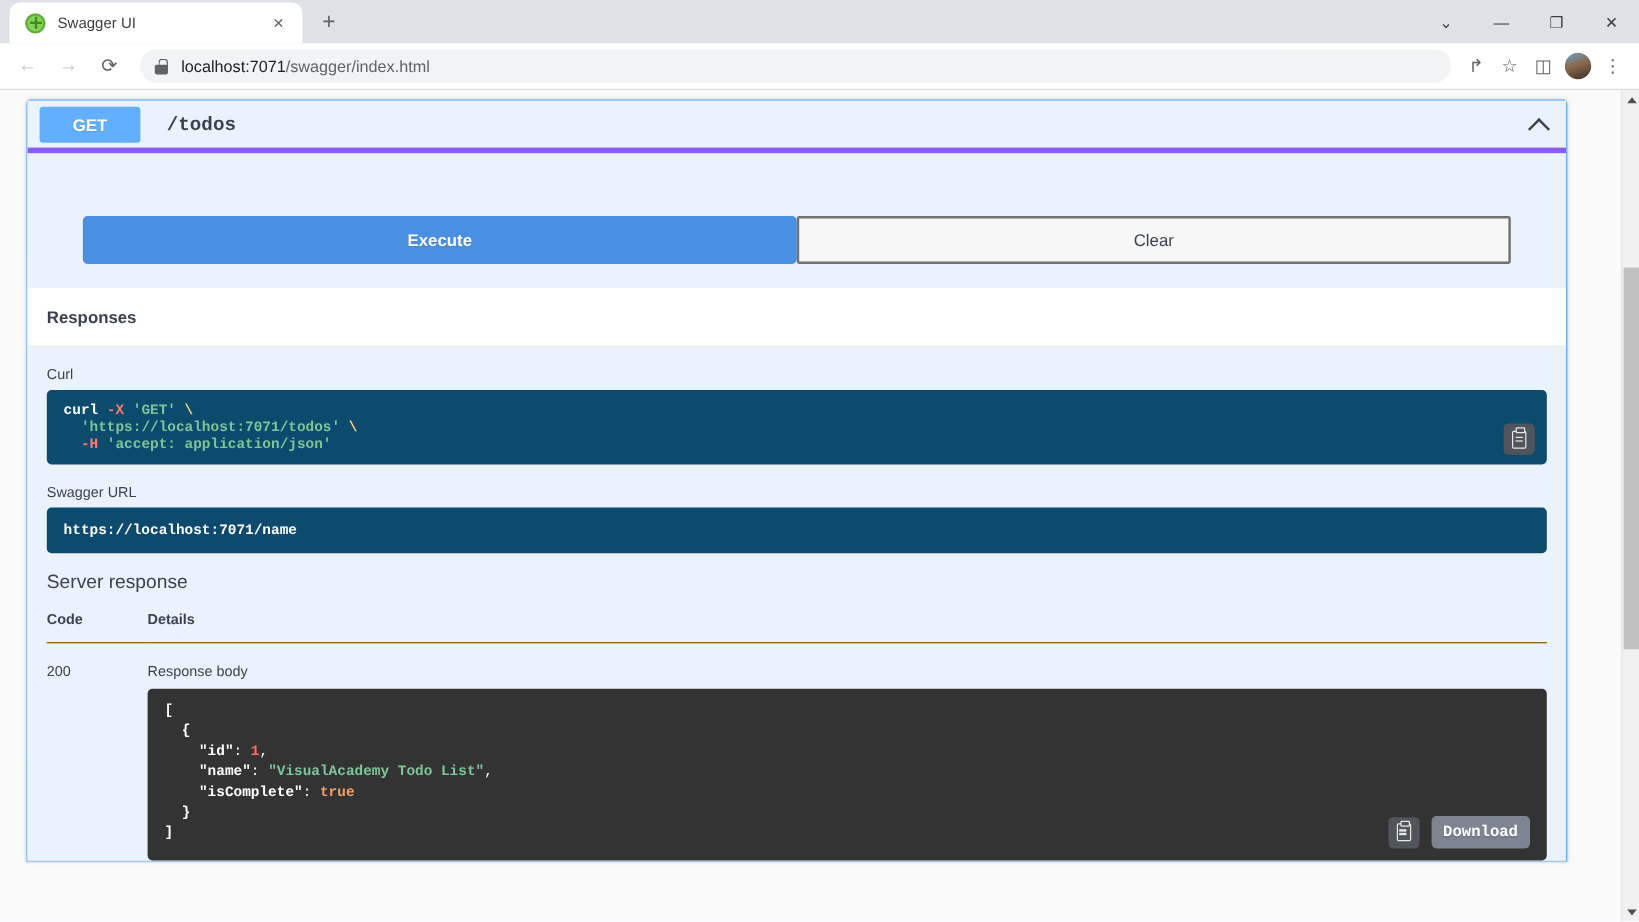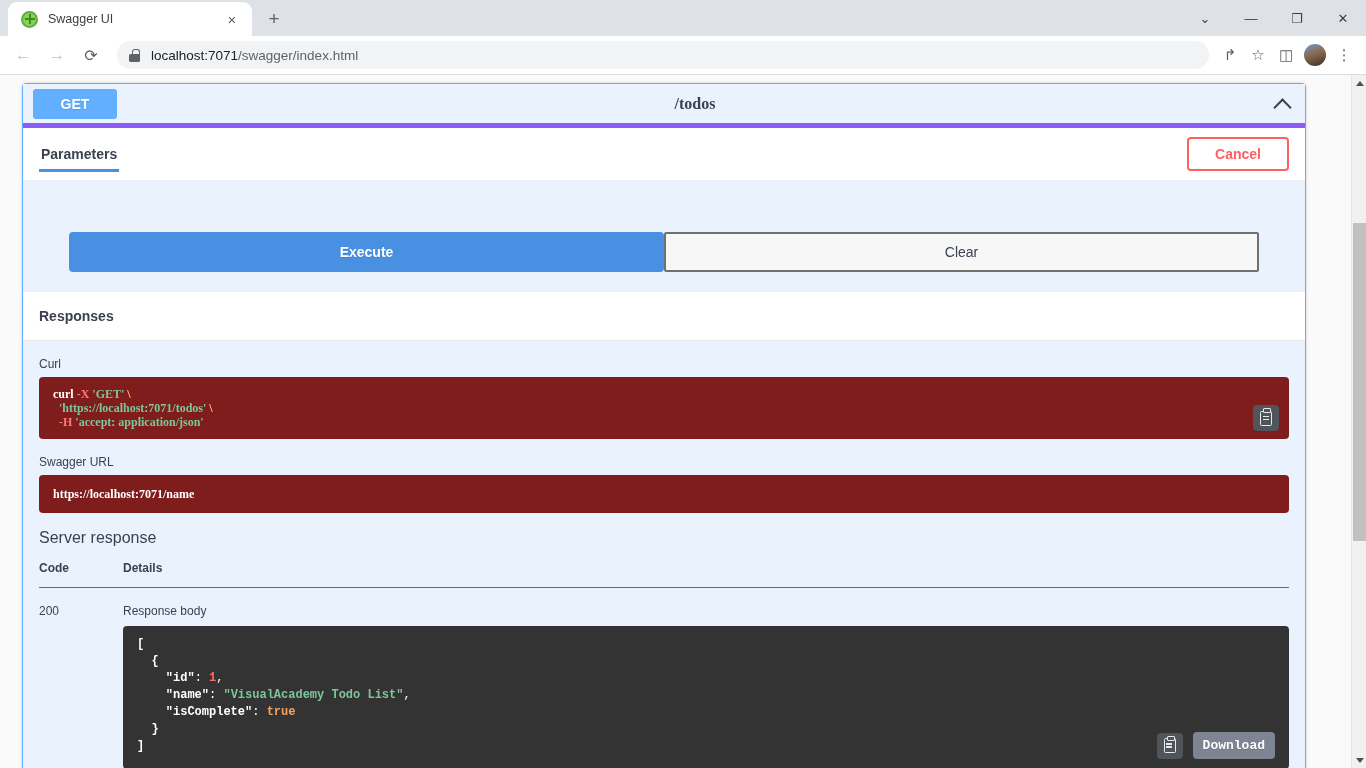--- a/index.html
+++ b/index.html
@@ -123,23 +123,23 @@
     border-bottom: 5px solid #8b5cf6;
     height: 44px;
   }
   .method-badge {
     background: #61affe; color: #fff; font-size: 14px; font-weight: bold;
     width: 84px; height: 30px; border-radius: 3px;
     display: flex; align-items: center; justify-content: center;
     text-shadow: 0 1px 0 rgba(0,0,0,0.1); flex: 0 0 auto;
   }
   .op-path {
-    font-family: Liberation Serif, serif;
+    font-family: Liberation Mono, monospace;
     font-size: 16px; font-weight: bold; color: #3b4151;
-    flex: 1; text-align: center;
+    margin-left: 22px; flex: 1;
   }
   .chevron-up {
     width: 20px; height: 20px; position: relative; flex: 0 0 auto;
   }
   .chevron-up::before {
     content: ""; position: absolute; left: 3px; top: 7px;
     width: 11px; height: 11px;
     border-left: 2px solid #3b4151; border-top: 2px solid #3b4151;
     transform: rotate(45deg);
   }
@@ -188,23 +188,23 @@
     font-size: 14px; font-weight: bold; color: #3b4151;
     border-bottom: 1px solid #e8e8e8;
   }
   .responses-body {
     background: #eaf3fd; padding: 16px 16px 0 16px;
   }
   .small-label {
     font-size: 12px; color: #3b4151; margin-bottom: 6px;
   }
   .code-block {
-    position: relative; background: #7f1d1d; border-radius: 4px;
+    position: relative; background: #0c4a6e; border-radius: 4px;
     padding: 10px 14px; margin-bottom: 16px;
-    font-family: Liberation Serif, serif;
+    font-family: Liberation Mono, monospace;
     font-size: 12px; line-height: 1.17; color: #ffffff;
     white-space: pre; overflow: hidden;
   }
   .code-block.url-block { padding: 12px 14px; margin-bottom: 16px; }
   .tok-kw   { color: #ffffff; font-weight: bold; }
   .tok-flag { color: #ff7b72; font-weight: bold; }
   .tok-str  { color: #7ec699; font-weight: bold; }
   .tok-cont { color: #ffd080; font-weight: bold; }
   .tok-key  { color: #ffffff; font-weight: bold; }
   .tok-num  { color: #ff6b6b; font-weight: bold; }
@@ -326,24 +326,20 @@
     <div class="opblock">
 
       <div class="opblock-summary">
         <span class="method-badge">GET</span>
         <span class="op-path">/todos</span>
         <span class="chevron-up"></span>
       </div>
 
       <div class="opblock-body">
 
-        <div class="tabs-row">
-          <span class="tab-params">Parameters</span>
-          <button class="btn-cancel">Cancel</button>
-        </div>
 
         <div class="params-section">
           <div class="exec-row">
             <button class="btn-execute">Execute</button>
             <button class="btn-clear">Clear</button>
           </div>
         </div>
 
         <div class="responses-header">Responses</div>
 

